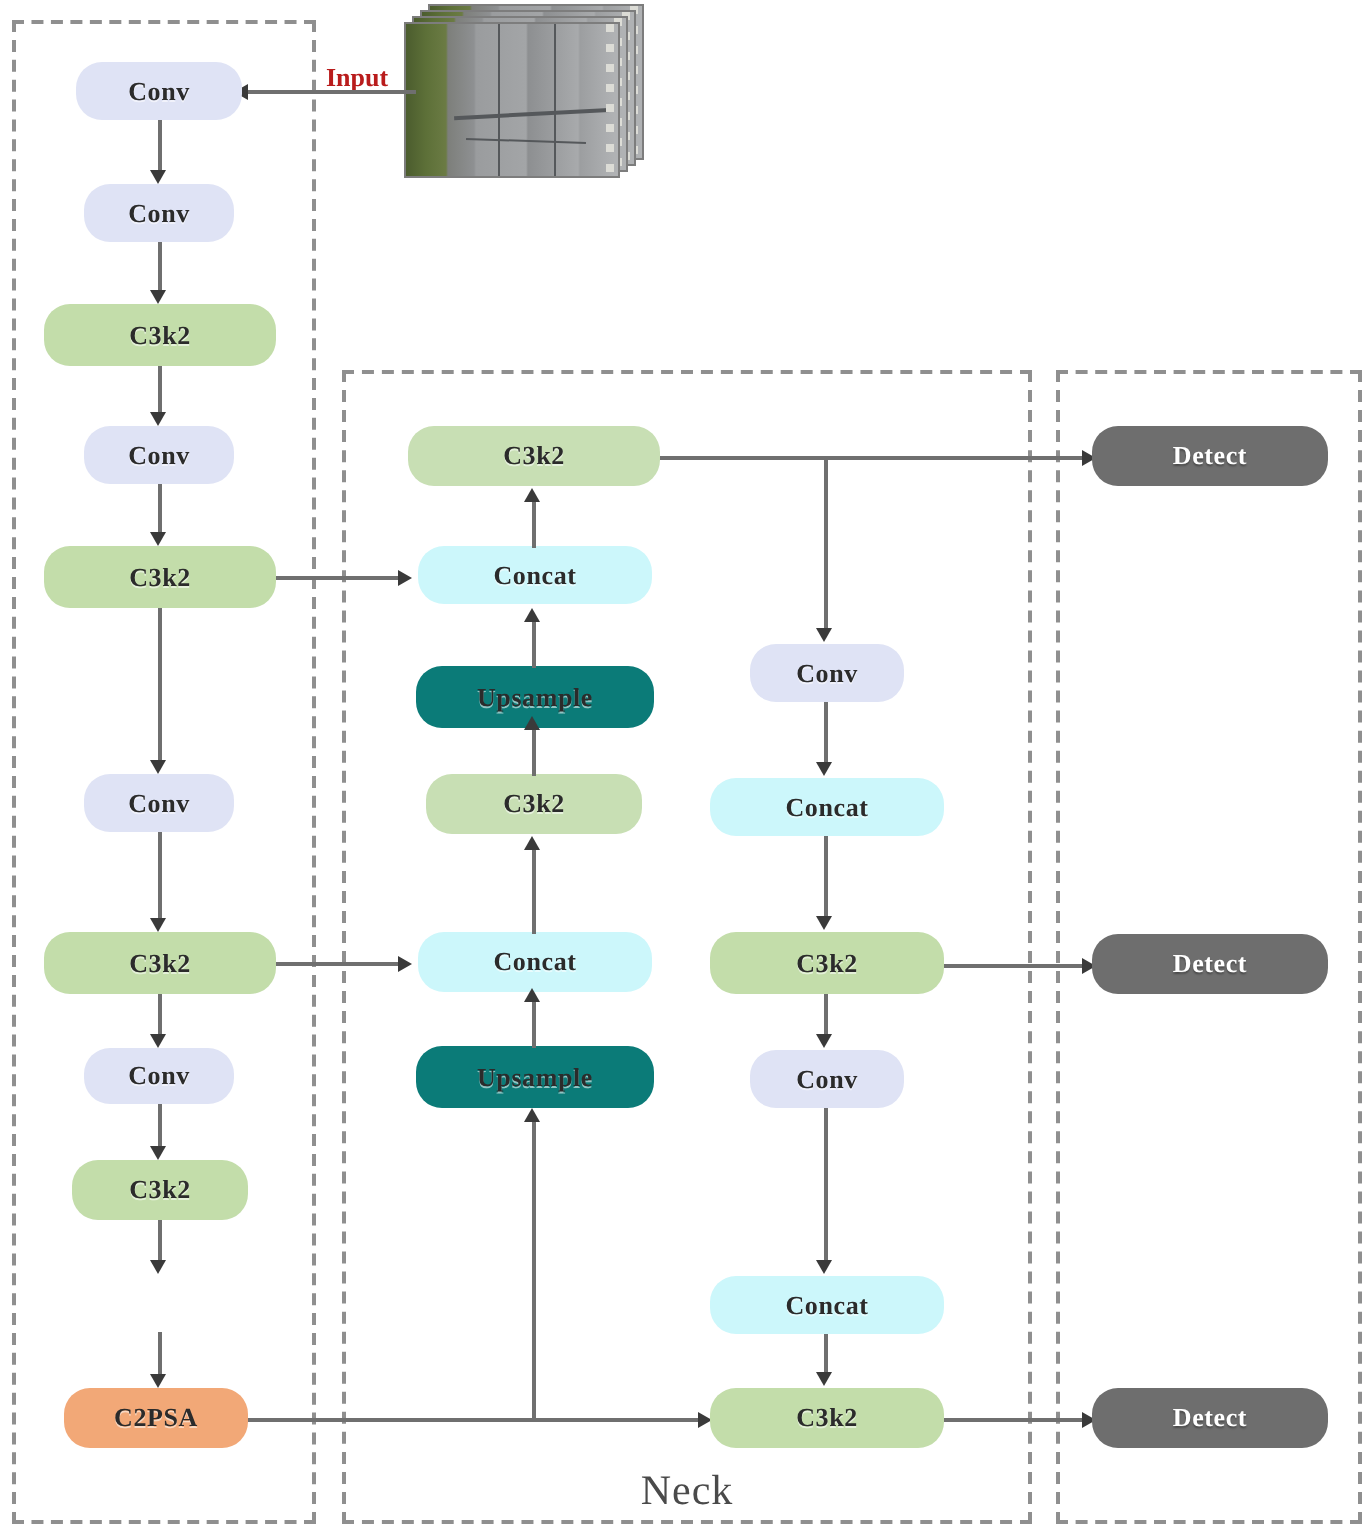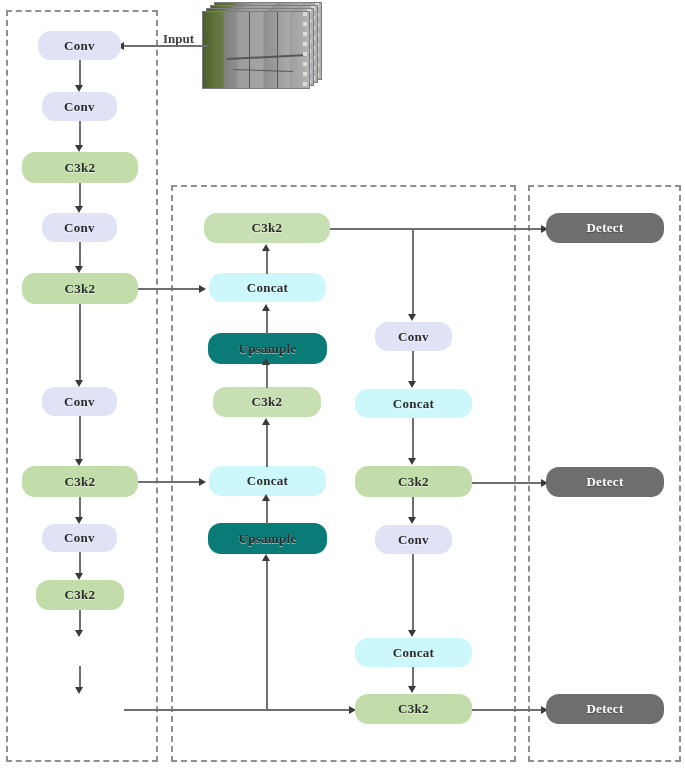--- a/index.html
+++ b/index.html
@@ -50,21 +50,21 @@
   .arw.up{border-left:4.5px solid transparent;border-right:4.5px solid transparent;border-bottom:7px solid #3a3a3a;}
   .arw.right{border-top:4.5px solid transparent;border-bottom:4.5px solid transparent;border-left:7px solid #3a3a3a;}
   .arw.left{border-top:4.5px solid transparent;border-bottom:4.5px solid transparent;border-right:7px solid #3a3a3a;}
 
   
   .input-label{
     position:absolute;
     font-family:"Liberation Serif",serif;
     font-weight:bold;
     font-size:13px;
-    color:#404040;
+    color:#b91c1c;
     white-space:nowrap;
   }
   .imgstack{position:absolute;}
   .imgstack .sheet{
     position:absolute;
     border:1px solid #7d7d7d;
     background:#8f9092;
     overflow:hidden;
   }
   .road{
@@ -83,20 +83,21 @@
 </style>
 </head>
 <body>
 
 <div id="stage">
 
   <div class="section" style="left:6px;top:10px;width:152px;height:752px;"></div>
   <div class="section" style="left:171px;top:185px;width:345px;height:577px;"></div>
   <div class="section" style="left:528px;top:185px;width:153px;height:577px;"></div>
 
+  <div class="section-label" style="left:171px;top:733px;width:345px;">Neck</div>
   <div class="section-label" style="left:528px;top:772px;width:153px;">Head</div>
 
   <div class="input-label" style="left:163px;top:31px;">Input</div>
 
   <div class="imgstack" style="left:202px;top:2px;width:118px;height:88px;">
     <div class="sheet" style="left:12px;top:0px;width:106px;height:76px;">
       <div class="road">
           <div class="edgedots"></div>
         </div>
     </div>
@@ -126,20 +127,21 @@
 
   <div class="node" style="left:38px;top:31px;width:83px;height:29px;background:#dfe3f5;">Conv</div>
   <div class="node" style="left:42px;top:92px;width:75px;height:29px;background:#dfe3f5;">Conv</div>
   <div class="node" style="left:22px;top:152px;width:116px;height:31px;background:#c3ddaa;">C3k2</div>
   <div class="node" style="left:42px;top:213px;width:75px;height:29px;background:#dfe3f5;">Conv</div>
   <div class="node" style="left:22px;top:273px;width:116px;height:31px;background:#c3ddaa;">C3k2</div>
   <div class="node" style="left:42px;top:387px;width:75px;height:29px;background:#dfe3f5;">Conv</div>
   <div class="node" style="left:22px;top:466px;width:116px;height:31px;background:#c3ddaa;">C3k2</div>
   <div class="node" style="left:42px;top:524px;width:75px;height:28px;background:#dfe3f5;">Conv</div>
   <div class="node" style="left:36px;top:580px;width:88px;height:30px;background:#c3ddaa;">C3k2</div>
+  <div class="node" style="left:32px;top:694px;width:92px;height:30px;background:#f2a877;">C2PSA</div>
 
   <div class="ln v" style="left:79px;top:60px;height:26px;"></div>
   <div class="arw down" style="left:75px;top:85px;"></div>
 
   <div class="ln v" style="left:79px;top:121px;height:25px;"></div>
   <div class="arw down" style="left:75px;top:145px;"></div>
 
   <div class="ln v" style="left:79px;top:183px;height:24px;"></div>
   <div class="arw down" style="left:75px;top:206px;"></div>
 

